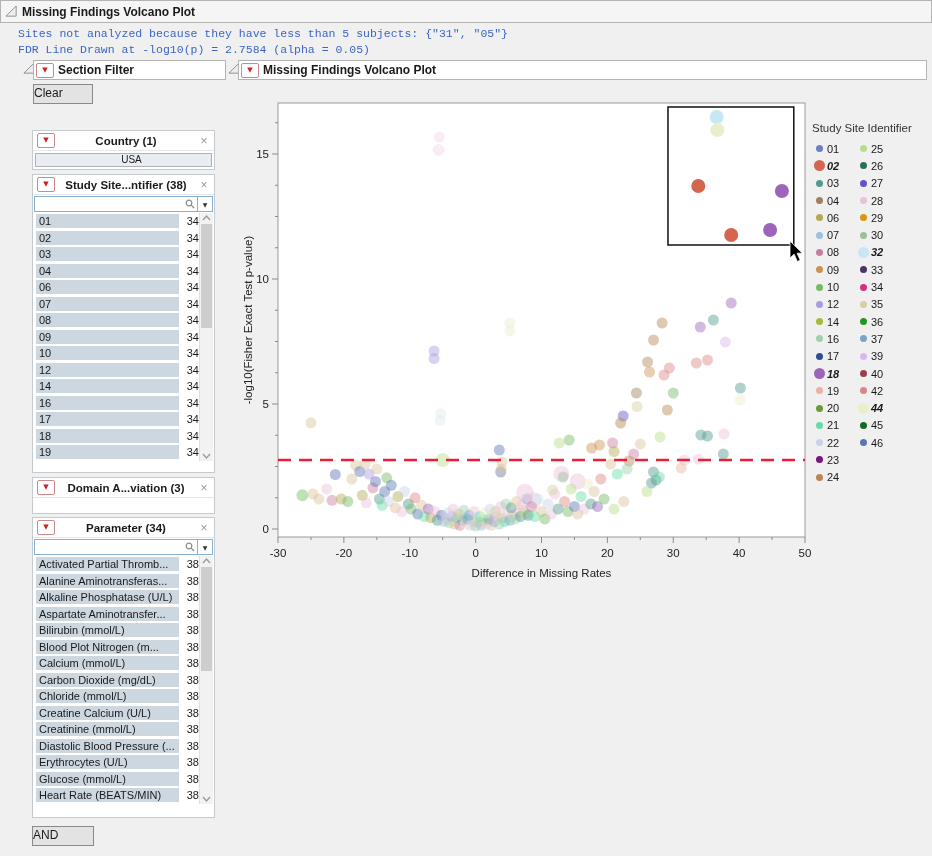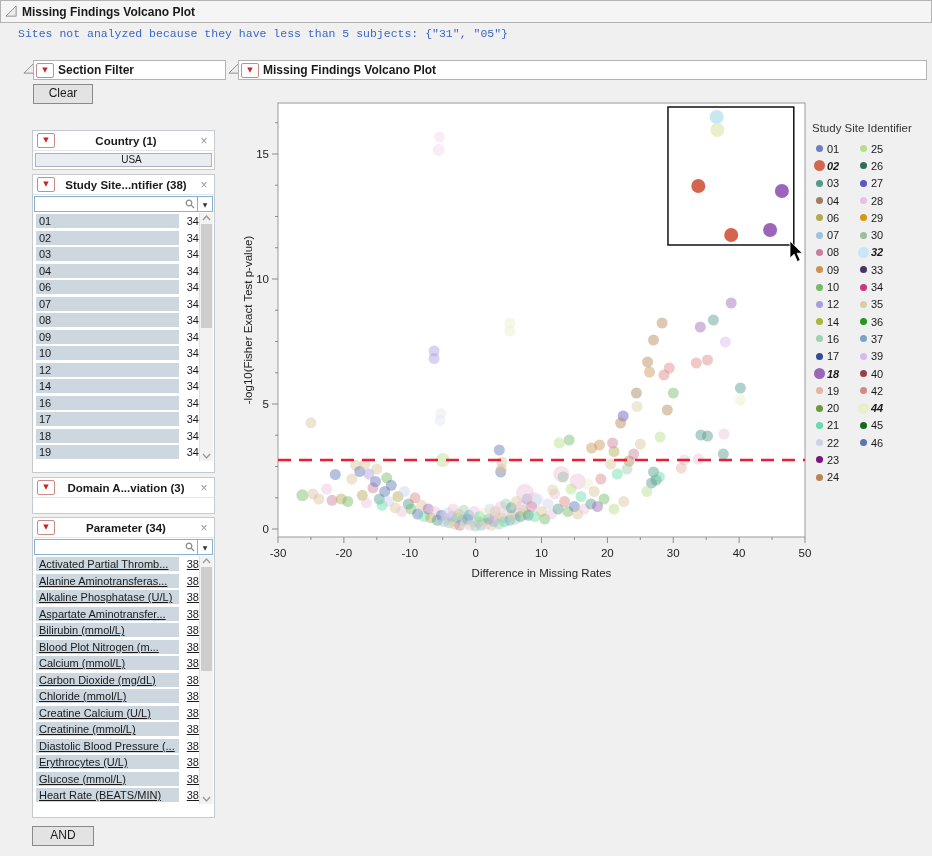--- a/index.html
+++ b/index.html
@@ -10,21 +10,21 @@
   .titlebar .ttl{font-weight:bold;font-size:12px;margin-left:4px;}
   .tri{width:13px;height:13px;margin-left:4px;flex:0 0 auto;}
   
   .notes{left:18px;top:26px;font-size:11.5px;color:#3a66c8;line-height:16px;font-family:Liberation Mono, monospace;}
   
   .outl-tri{top:62px;}
   .hdrbox{top:60px;height:18px;background:#fff;border:1px solid #b3b3b3;display:flex;align-items:center;}
   .hdrbox .redbtn{margin-left:2px;}
   .hdrbox .htxt{font-weight:bold;font-size:12px;margin-left:4px;}
   .redbtn{width:16px;height:13px;background:#fff;border:1px solid #c98a8a;border-radius:2px;display:inline-flex;align-items:center;justify-content:center;font-family:"DejaVu Sans",sans-serif;font-size:7px;color:#c22;line-height:1;flex:0 0 auto;}
-  .btn{background:#e3e3e3;border:1px solid #8a8a8a;font-size:12px;text-align:center;line-height:17px;}
+  .btn{background:#e3e3e3;border:1px solid #8a8a8a;font-size:12px;text-align:left;line-height:17px;}
   
   .gbox{left:32px;width:183px;background:#fff;border:1px solid #c5cace;box-sizing:border-box;}
   .ghead{height:19px;display:flex;align-items:center;border-bottom:1px solid #e4e7ea;}
   .ghead .gt{flex:1;text-align:center;font-weight:bold;font-size:11.5px;}
   .ghead .redbtn{margin-left:4px;}
   .xclose{width:14px;margin-right:3px;color:#9a9a9a;font-size:12px;text-align:center;line-height:12px;}
   .pillrow{display:flex;gap:3px;padding:2px 2px 3px 2px;}
   .pill{flex:1;background:#e9edf1;border:1px solid #aab2ba;font-size:10px;text-align:center;line-height:12px;height:12px;padding-left:16px;}
   .srch{display:flex;margin:1px 1px 1px 1px;height:16px;}
   .srch .sin{flex:1;border:1px solid #86b2d2;background:#fff;display:flex;align-items:center;justify-content:flex-end;padding-right:2px;}
@@ -53,20 +53,21 @@
 
 <div class="abs titlebar">
   <svg class="tri" viewBox="0 0 14 14">
       <polygon points="1,12 12,12 12,1" fill="#ededed" stroke="#8a8a8a" stroke-width="1"></polygon>
     </svg>
   <span class="ttl">Missing Findings Volcano Plot</span>
 </div>
 
 <div class="abs notes">
   <div>Sites not analyzed because they have less than 5 subjects: {"31", "05"}</div>
+  <div>FDR Line Drawn at -log10(p) = 2.7584 (alpha = 0.05)</div>
 </div>
 
 <svg class="abs tri outl-tri" style="left:19px" viewBox="0 0 14 14">
     <polygon points="1,12 12,12 12,1" fill="#ededed" stroke="#8a8a8a" stroke-width="1"></polygon>
   </svg>
 <div class="abs hdrbox" style="left:33px;width:191px;">
   <span class="redbtn">▼</span>
   <span class="htxt">Section Filter</span>
 </div>
 <svg class="abs tri outl-tri" style="left:224px" viewBox="0 0 14 14">
@@ -207,21 +208,21 @@
       </div>
       <div class="srch">
         <div class="sin">
           <svg width="10" height="10" viewBox="0 0 10 10">
             <circle cx="4" cy="4" r="2.8" fill="none" stroke="#8a8a8a" stroke-width="1.2"></circle>
             <line x1="6.2" y1="6.2" x2="9" y2="9" stroke="#8a8a8a" stroke-width="1.2"></line>
           </svg>
         </div>
         <div class="sdd">▼</div>
       </div>
-      <div class="listwrap" style="height: 247.5px; text-decoration: underline;">
+      <div class="listwrap" style="height: 247.5px;">
         <div class="lrow">
           <div class="lp">Activated Partial Thromb...</div>
           <div class="lc">38</div>
           <div style="width: 14px;"></div>
         </div>
         <div class="lrow">
           <div class="lp">Alanine Aminotransferas...</div>
           <div class="lc">38</div>
           <div style="width: 14px;"></div>
         </div>

